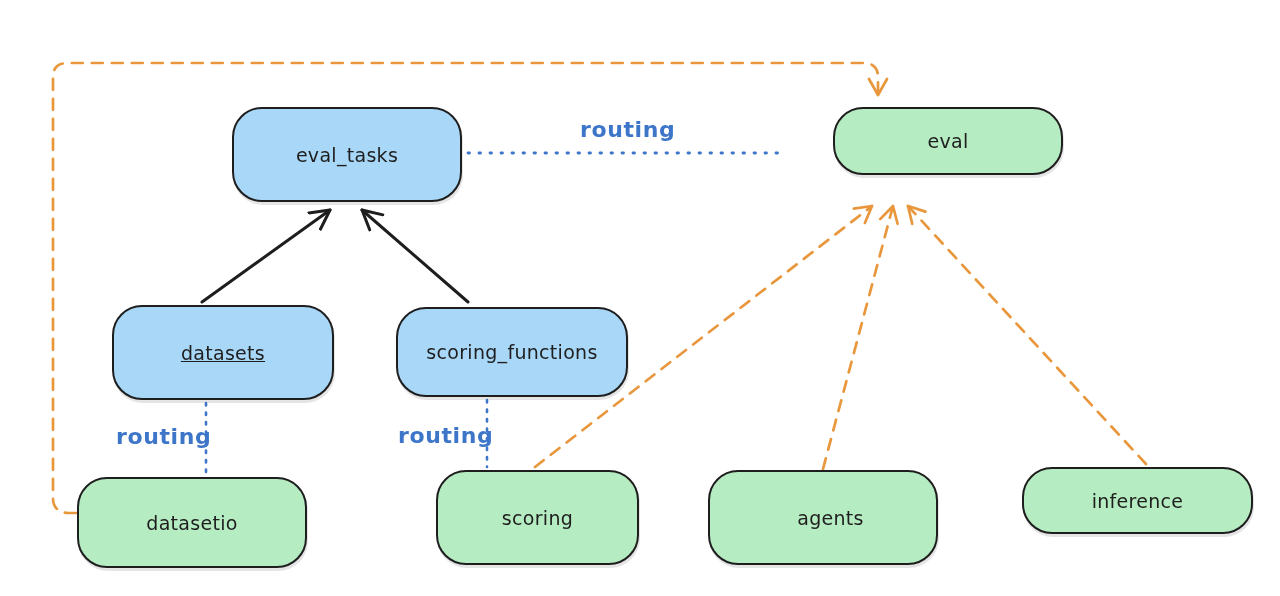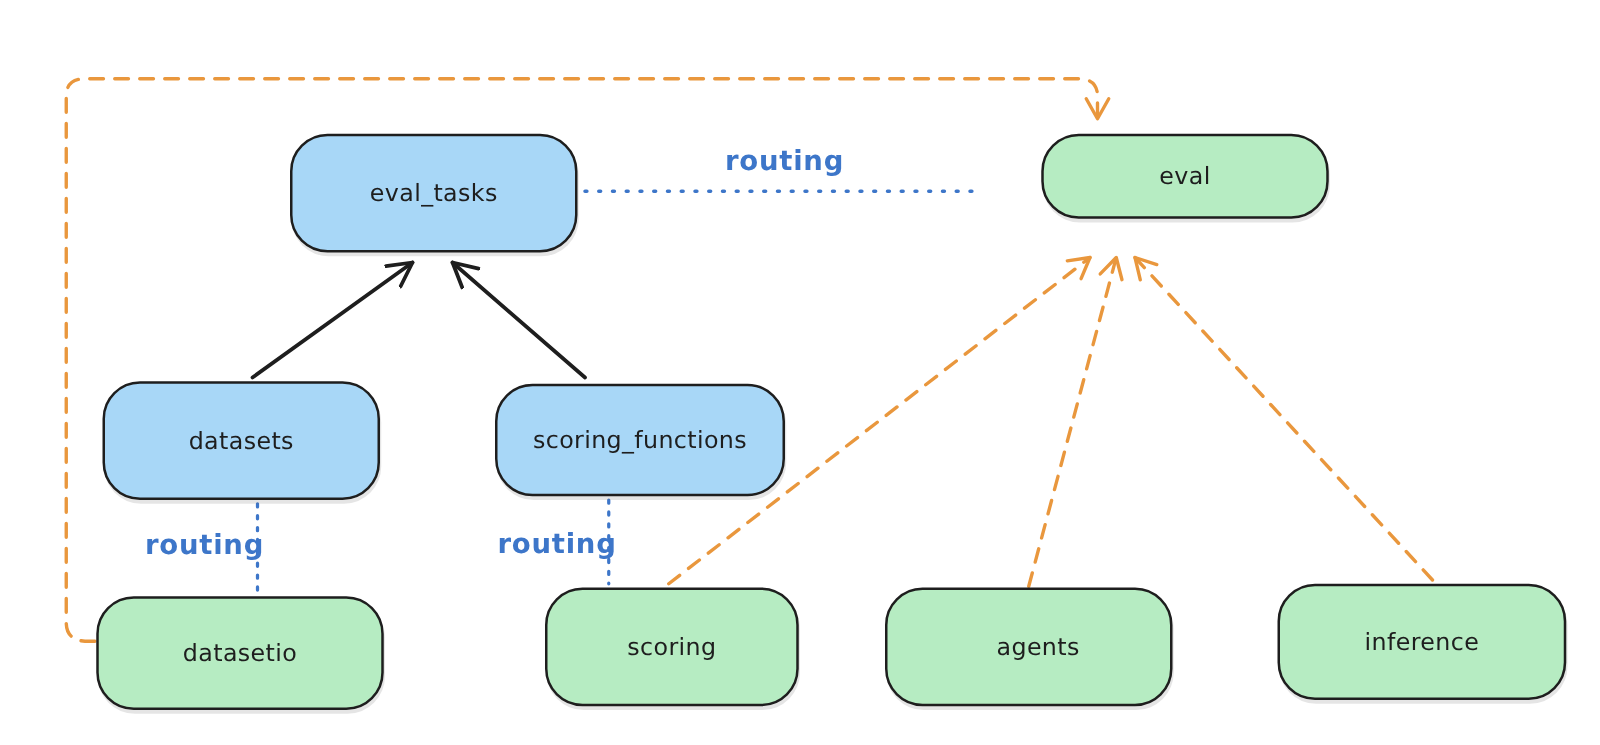--- a/index.html
+++ b/index.html
@@ -75,41 +75,41 @@
   </svg>
 
   <div class="node blue" style="left:232px;top:107px;width:230px;height:95px;">
     <span>eval_tasks</span>
   </div>
 
   <div class="node green" style="left:793px;top:107px;width:230px;height:68px;margin-left:40px;">
     <span>eval</span>
   </div>
 
-  <div class="node blue" style="left:82px;top:305px;width:222px;height:95px;">
+  <div class="node blue" style="left:112px;top:305px;width:222px;height:95px;text-decoration:underline;">
     <span>datasets</span>
   </div>
 
   <div class="node blue" style="left:380px;top:307px;width:232px;height:90px;margin-left:16px;">
     <span>scoring_functions</span>
   </div>
 
   <div class="node green" style="left:77px;top:477px;width:230px;height:91px;">
     <span>datasetio</span>
   </div>
 
   <div class="node green" style="left:388px;top:470px;width:203px;height:95px;margin-left:48px;">
     <span>scoring</span>
   </div>
 
   <div class="node green" style="left:708px;top:470px;width:230px;height:95px;padding-left:15px;">
     <span>agents</span>
   </div>
 
-  <div class="node green" style="left:1022px;top:467px;width:231px;height:93px;">
+  <div class="node green" style="left:1022px;top:467px;width:231px;height:67px;">
     <span>inference</span>
   </div>
 
   <div class="edge-label" style="left:580px;top:117px;">routing</div>
   <div class="edge-label" style="left:116px;top:424px;">routing</div>
   <div class="edge-label" style="left:398px;top:423px;">routing</div>
 
 </div>
 
 </body></html>

